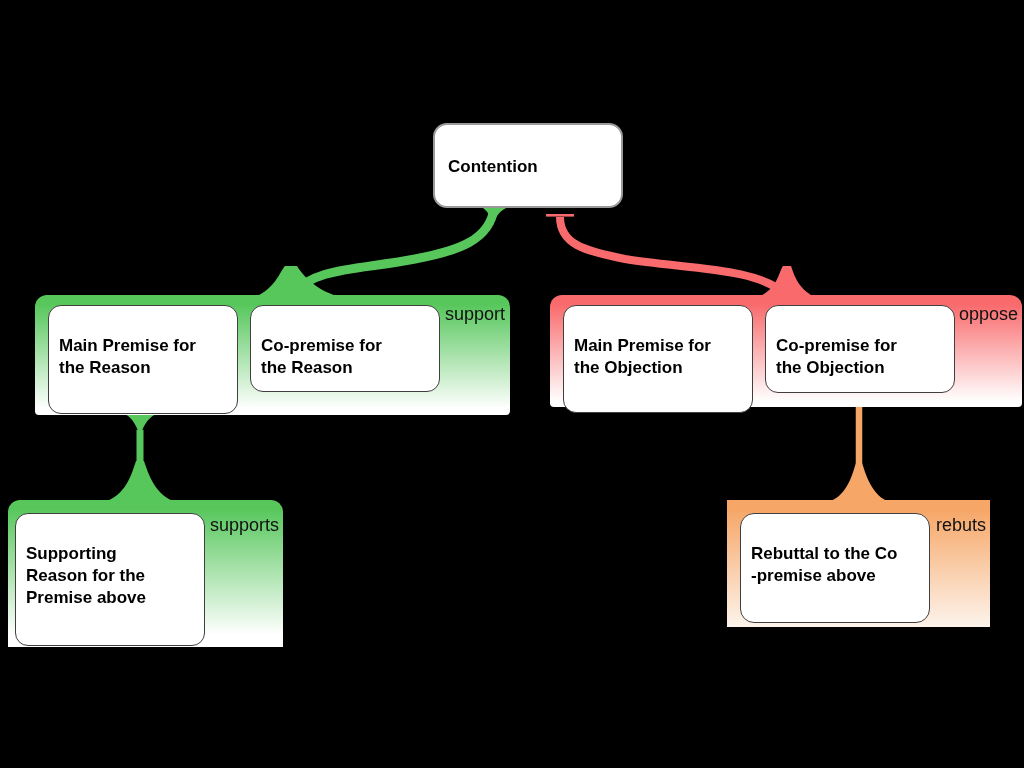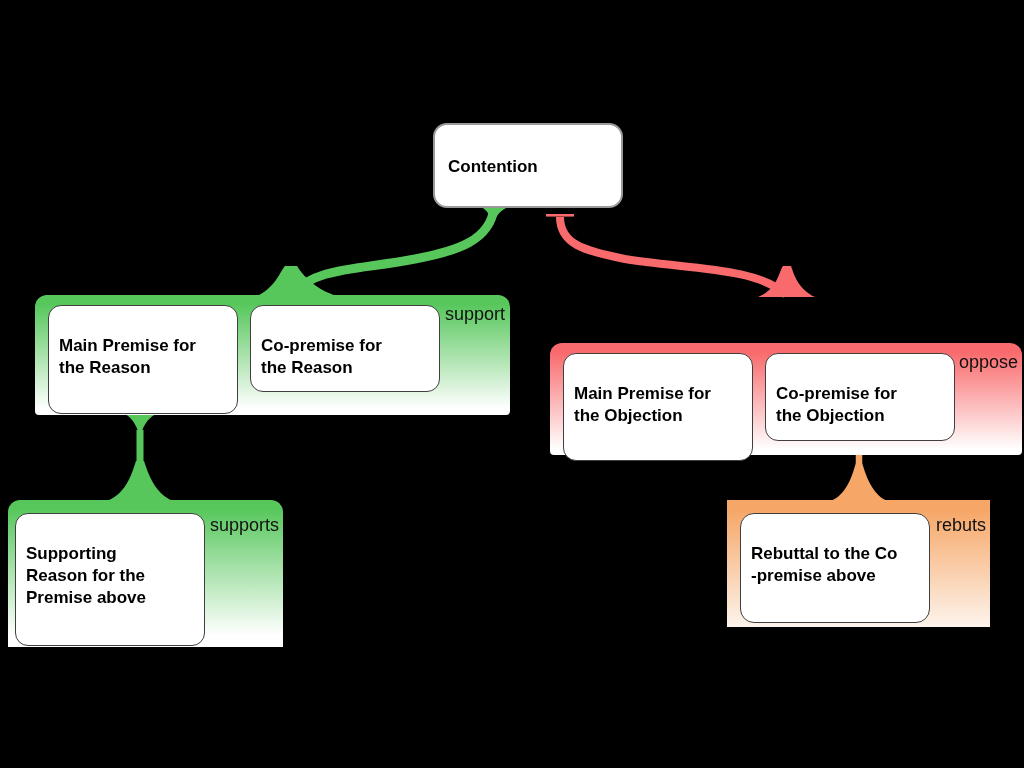--- a/index.html
+++ b/index.html
@@ -73,21 +73,20 @@
   .group-support{
     left:35px;top:295px;width:475px;height:120px;
     background:linear-gradient(180deg, var(--support) 0%, var(--support) 8%, #ffffff 95%);
     border-radius:12px 12px 4px 4px;
   }
   .group-support .tag{top:9px;right:5px;}
   .group-oppose{
     left:550px;top:295px;width:472px;height:112px;
     background:linear-gradient(180deg, var(--oppose) 0%, var(--oppose) 8%, #ffffff 95%);
     border-radius:12px 12px 4px 4px;
-    margin-top:48px;
   }
   .group-oppose .tag{top:9px;right:4px;}
   .group-supports{
     left:8px;top:500px;width:275px;height:147px;
     background:linear-gradient(180deg, var(--support) 0%, var(--support) 6%, #ffffff 92%);
     border-radius:12px 12px 0 0;
   }
   .group-supports .tag{top:15px;right:4px;}
   .group-rebuts{
     left:727px;top:500px;width:263px;height:127px;

